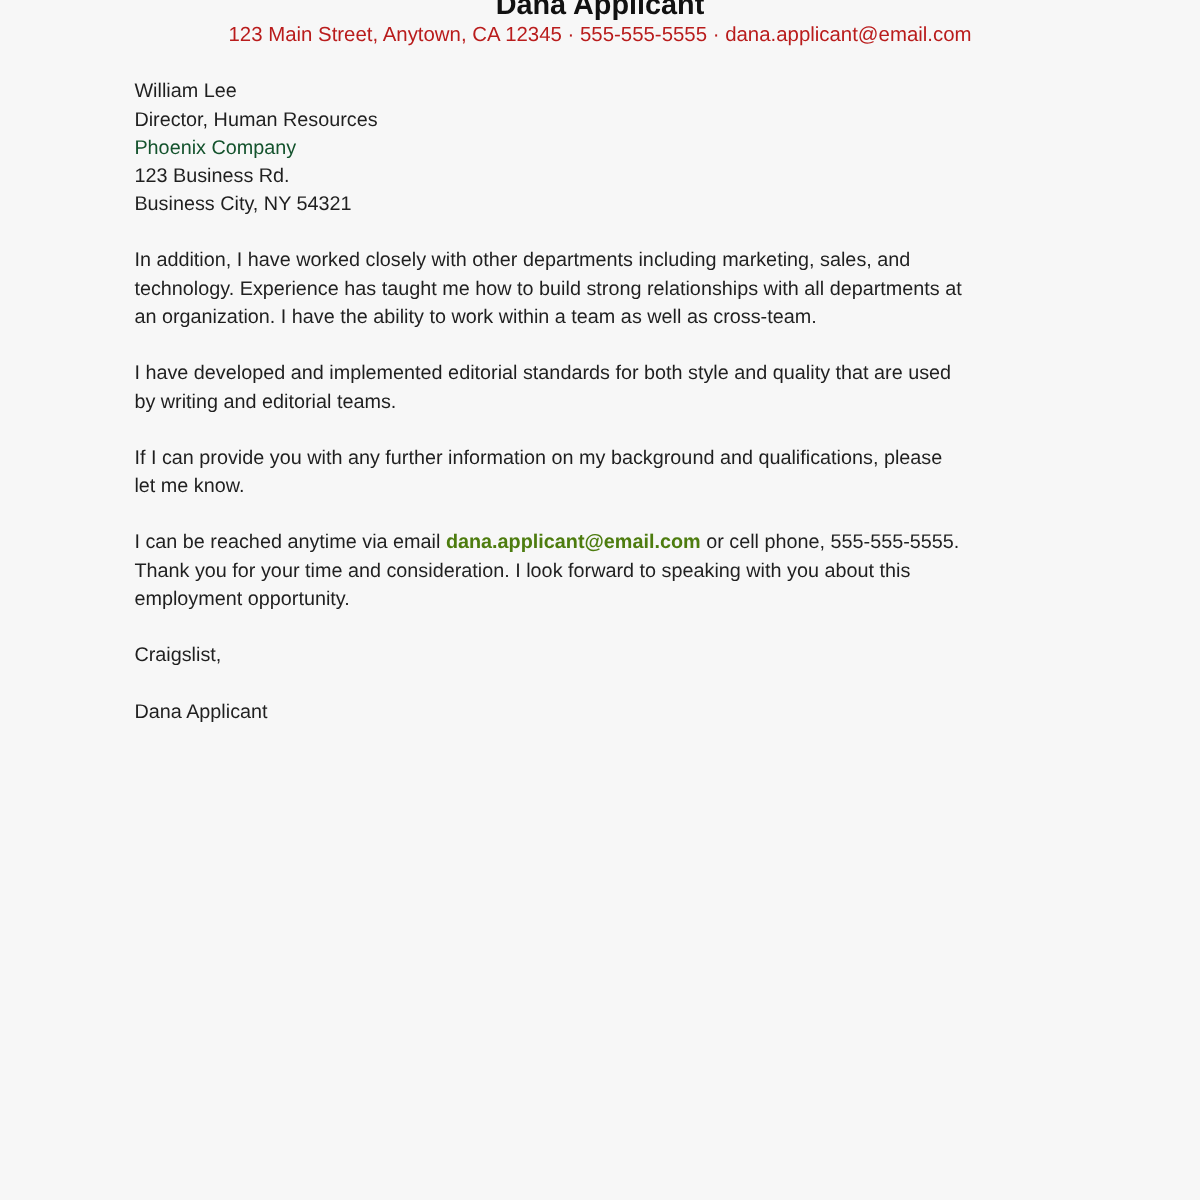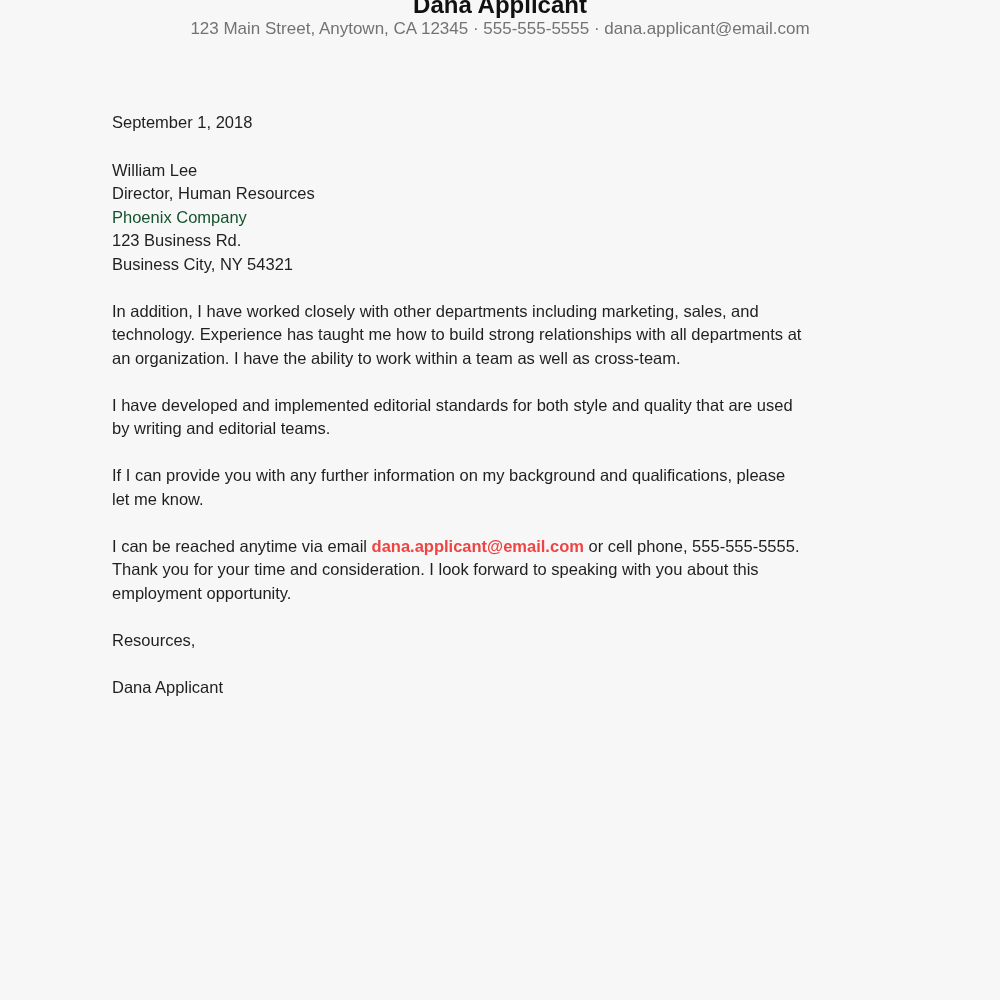--- a/index.html
+++ b/index.html
@@ -25,21 +25,21 @@
   }
   .title {
     font-size: 24px;
     line-height: 24px;
     font-weight: 700;
     color: #111111;
   }
   .contact-line {
     font-size: 17px;
     line-height: 24px;
-    color: #737373;
+    color: #b91c1c;
   }
   .content {
     margin-left: 112px;
     margin-right: 96px;
     font-size: 16.5px;
     line-height: 23.5px;
   }
   .date-line {
     margin-top: 70px;
   }
@@ -57,36 +57,35 @@
     white-space: pre-line;
   }
   .closing {
     margin-top: 23.5px;
   }
   .signature {
     margin-top: 23.5px;
   }
   .email-strong {
     font-weight: 700;
-    color: #ef4444;
+    color: #4d7c0f;
   }
 </style>
 </head>
 <body>
 
 <div class="page">
 
   <div class="header">
     <div class="title">Dana Applicant</div>
     <div class="contact-line">123 Main Street, Anytown, CA 12345 · 555-555-5555 · dana.applicant@email.com</div>
   </div>
 
   <div class="content">
 
-    <div class="date-line">September 1, 2018</div>
 
     <div class="recipient-block">
       <div>William Lee</div>
       <div>Director, Human Resources</div>
       <div class="recipient-company">Phoenix Company</div>
       <div>123 Business Rd.</div>
       <div>Business City, NY 54321</div>
     </div>
 
 
@@ -99,18 +98,18 @@
     <div class="para">I have developed and implemented editorial standards for both style and quality that are used
 by writing and editorial teams.</div>
 
     <div class="para">If I can provide you with any further information on my background and qualifications, please
 let me know.</div>
 
     <div class="para"><span>I can be reached anytime via email </span><span class="email-strong">dana.applicant@email.com</span><span> or cell phone, 555-555-5555.
 Thank you for your time and consideration. I look forward to speaking with you about this
 employment opportunity.</span></div>
 
-    <div class="closing">Resources,</div>
+    <div class="closing">Craigslist,</div>
 
     <div class="signature">Dana Applicant</div>
 
   </div>
 </div>
 
 </body></html>

